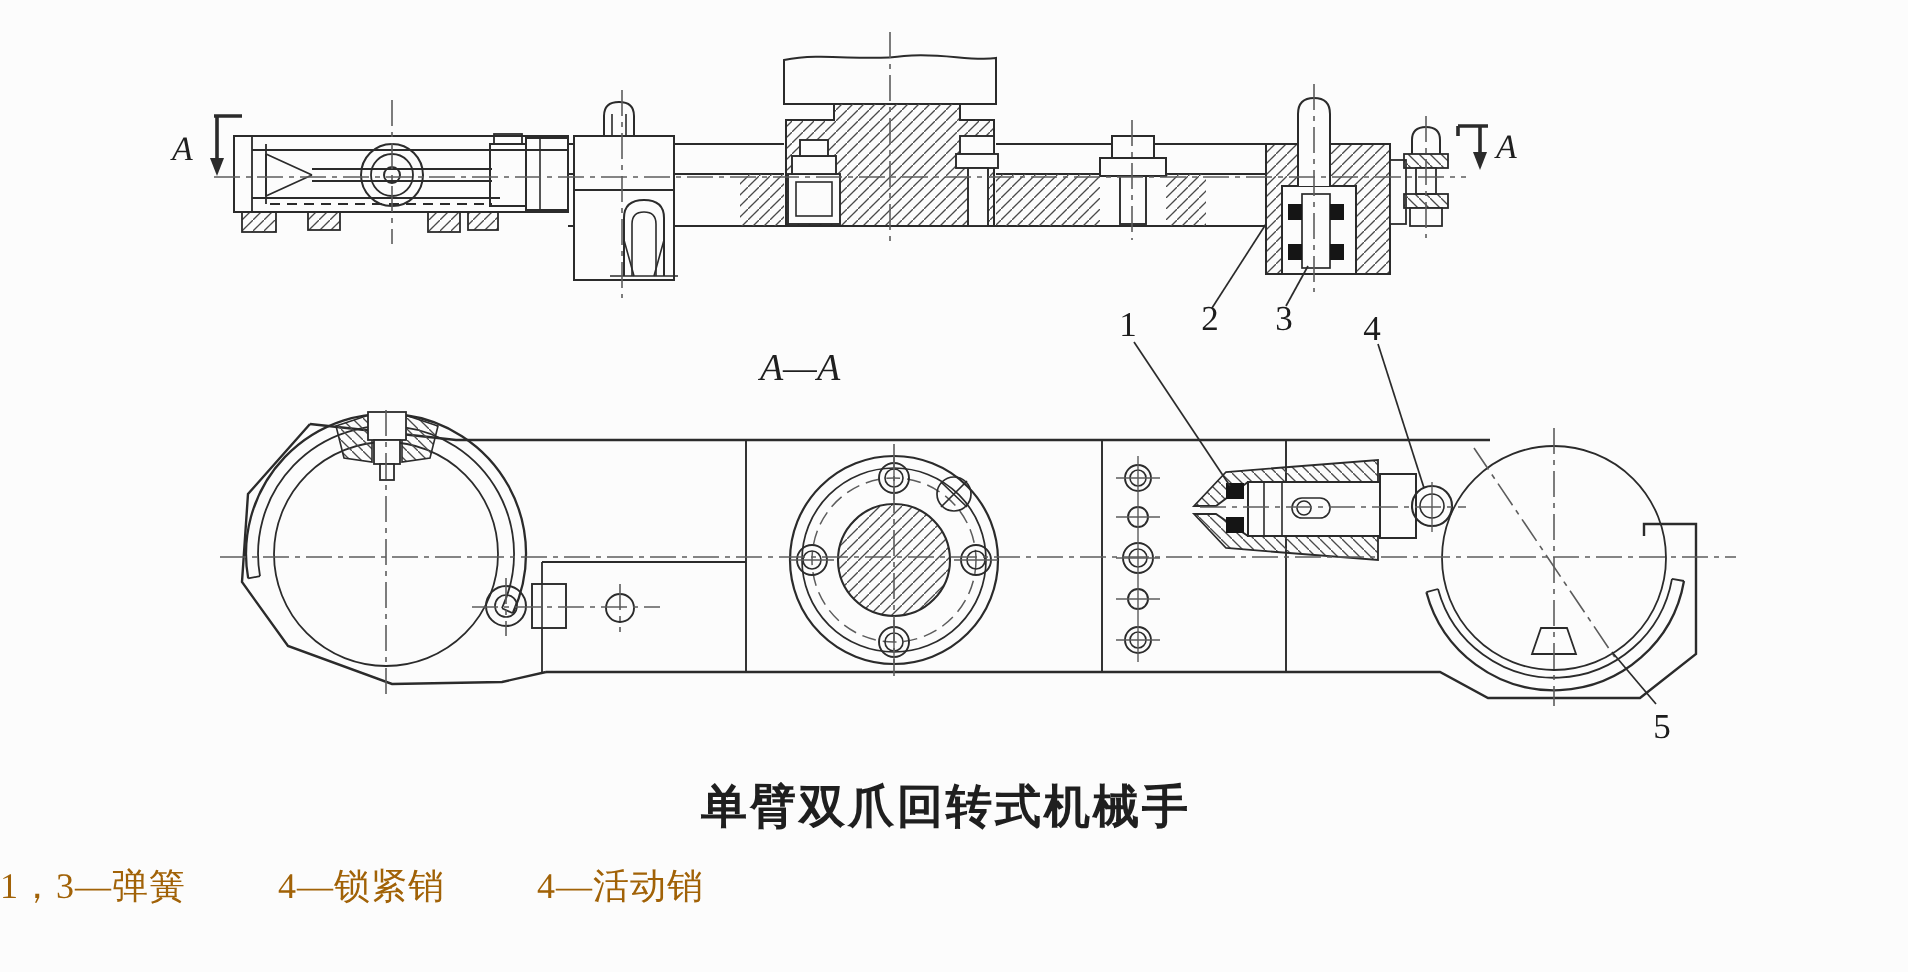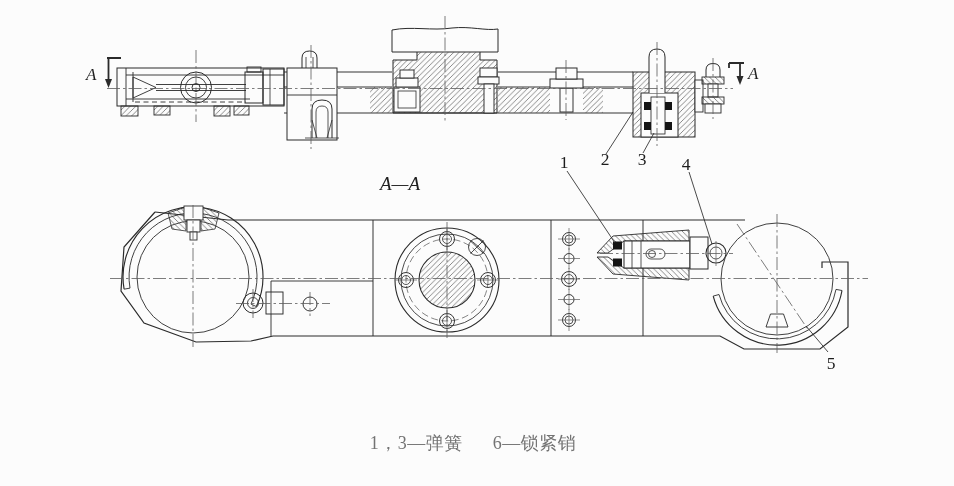--- a/index.html
+++ b/index.html
@@ -14,22 +14,22 @@
   .cut-label{font:italic 17px "Liberation Serif","DejaVu Serif",serif;fill:#1f1f1f;}
   .section-label{font:italic 19px "Liberation Serif","DejaVu Serif",serif;fill:#1f1f1f;}
   .part-num{font:17.5px "Liberation Serif","DejaVu Serif",serif;fill:#1c1c1c;}
   .caption-title{
     position:absolute;left:0;top:388px;width:946px;
     text-align:center;font-size:23px;font-weight:600;
     color:#1f1f1f;letter-spacing:1.5px;
   }
   .caption-legend{
     position:absolute;left:0;top:431px;width:946px;
-    display:flex;justify-content:center;gap:30px;
-    font-size:18px;color:#737373;letter-spacing:0.5px;
+    display:flex;gap:46px;
+    font-size:18px;color:#a16207;letter-spacing:0.5px;
   }
 </style>
 </head>
 <body>
 
 <div class="page">
 
 <svg width="954" height="486" viewBox="0 0 954 486">
   <defs>
     <pattern id="h1" width="5.5" height="5.5" patternUnits="userSpaceOnUse">
@@ -249,18 +249,20 @@
   <text class="cut-label" x="748" y="79">A</text>
   <text class="section-label" x="400" y="190" text-anchor="middle">A—A</text>
 
   <text class="part-num" x="564" y="168" text-anchor="middle">1</text>
   <text class="part-num" x="605" y="165" text-anchor="middle">2</text>
   <text class="part-num" x="642" y="165" text-anchor="middle">3</text>
   <text class="part-num" x="686" y="170" text-anchor="middle">4</text>
   <text class="part-num" x="831" y="369" text-anchor="middle">5</text>
 </svg>
 
+<div class="caption-title">单臂双爪回转式机械手</div>
 <div class="caption-legend">
   <span>1，3—弹簧</span>
-  <span>6—锁紧销</span>
+  <span>4—锁紧销</span>
+  <span>4—活动销</span>
 </div>
 
 </div>
 
 </body></html>

